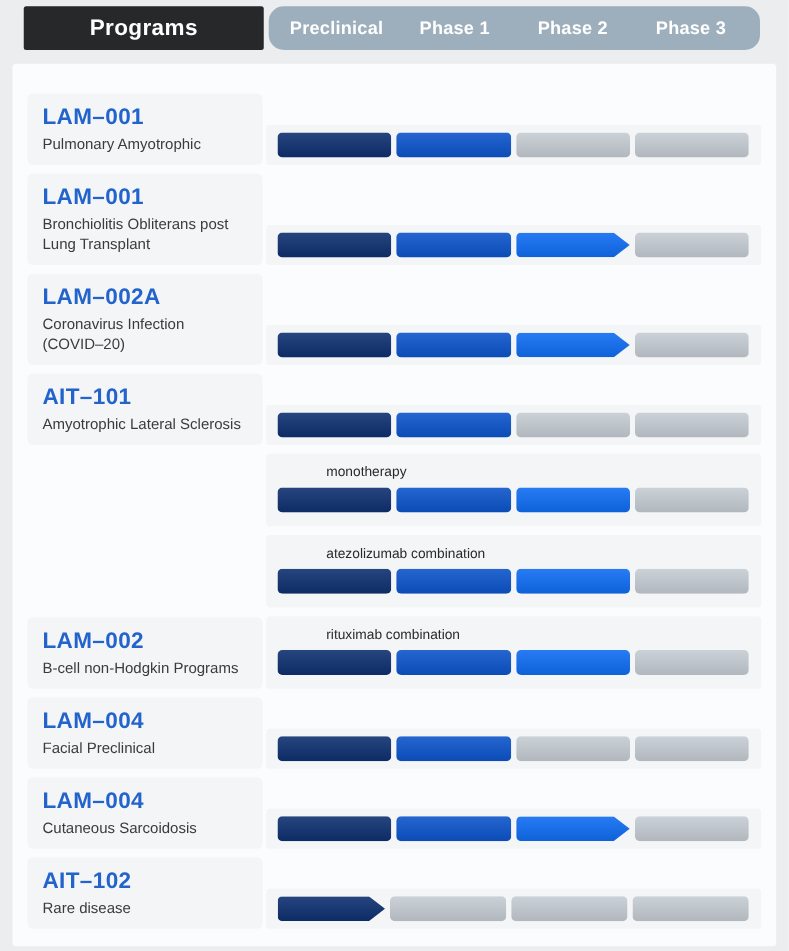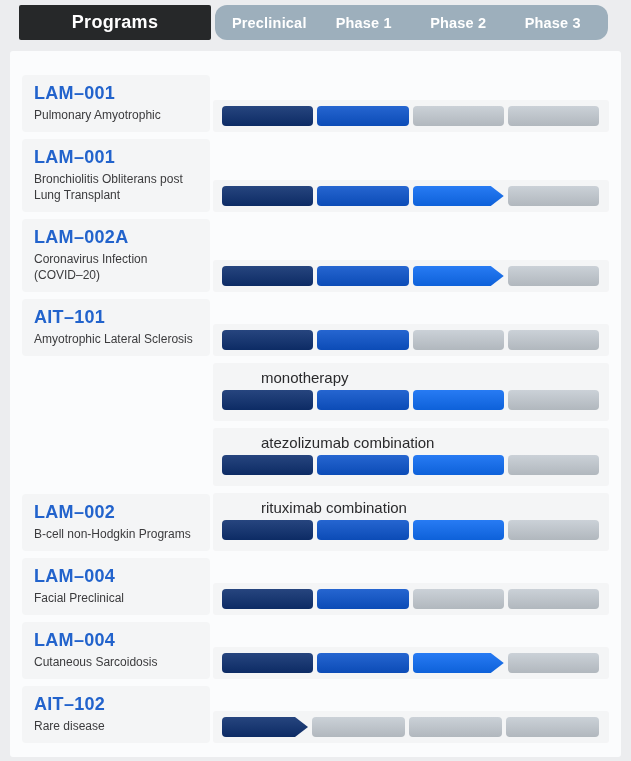--- a/index.html
+++ b/index.html
@@ -56,21 +56,21 @@
 
   .tracks{flex:1;display:flex;flex-direction:column;gap:7px;min-width:0;}
   .track{
     background:#f4f5f6;border-radius:3px;height:32px;box-sizing:border-box;
     display:flex;align-items:center;padding:0 10px 0 9px;
   }
   .track.labeled{
     height:58px;flex-direction:column;align-items:stretch;
     justify-content:flex-start;padding:8px 10px 0 9px;
   }
-  .track-label{font-size:15px;color:#2a2a2c;margin:1px 0 6px 3px;line-height:12px;padding-left:36px;}
+  .track-label{font-size:11px;color:#2a2a2c;margin:1px 0 6px 3px;line-height:12px;padding-left:36px;}
 
   .bars{flex:1;display:flex;gap:4px;min-width:0;}
   .track.labeled .bars{flex:none;}
   .bar{
     height:20px;flex:1;border-radius:4px;
     background-image:linear-gradient(180deg,rgba(255,255,255,.10),rgba(0,0,0,.10));
   }
   .bar.navy{background-color:var(--navy,#0e3070);}
   .bar.blue{background-color:var(--blue,#0d54cb);}
   .bar.bright{background-color:var(--bright,#0f6cf2);}

